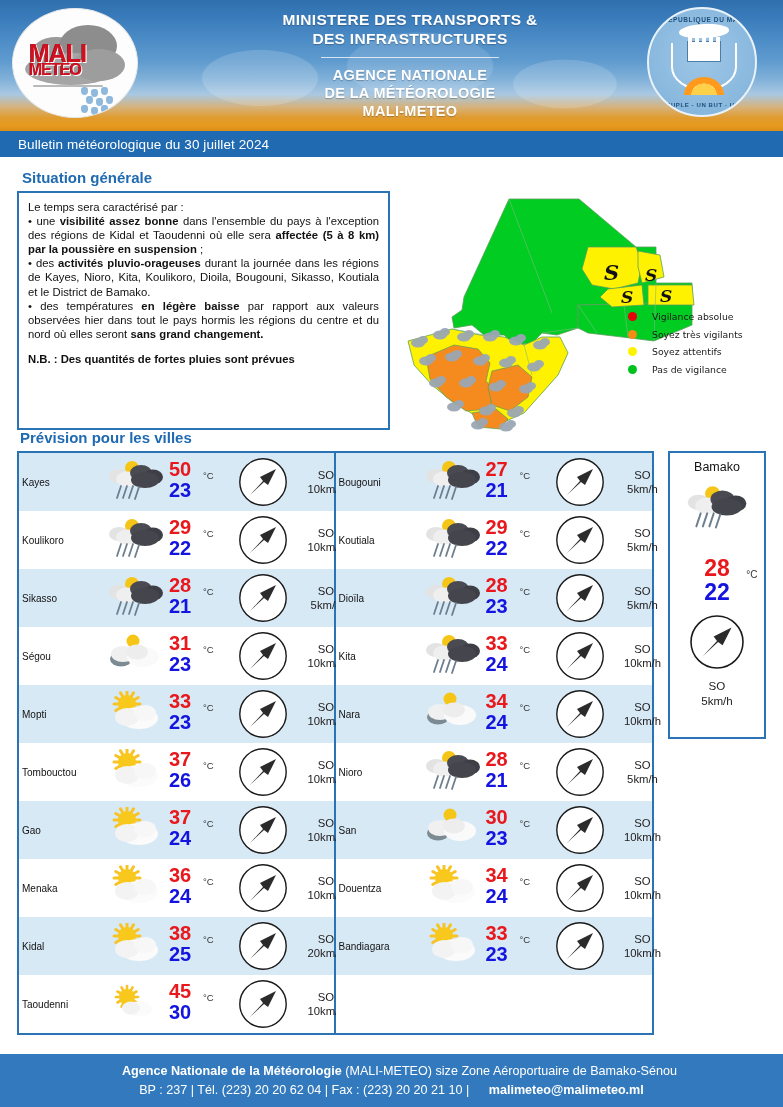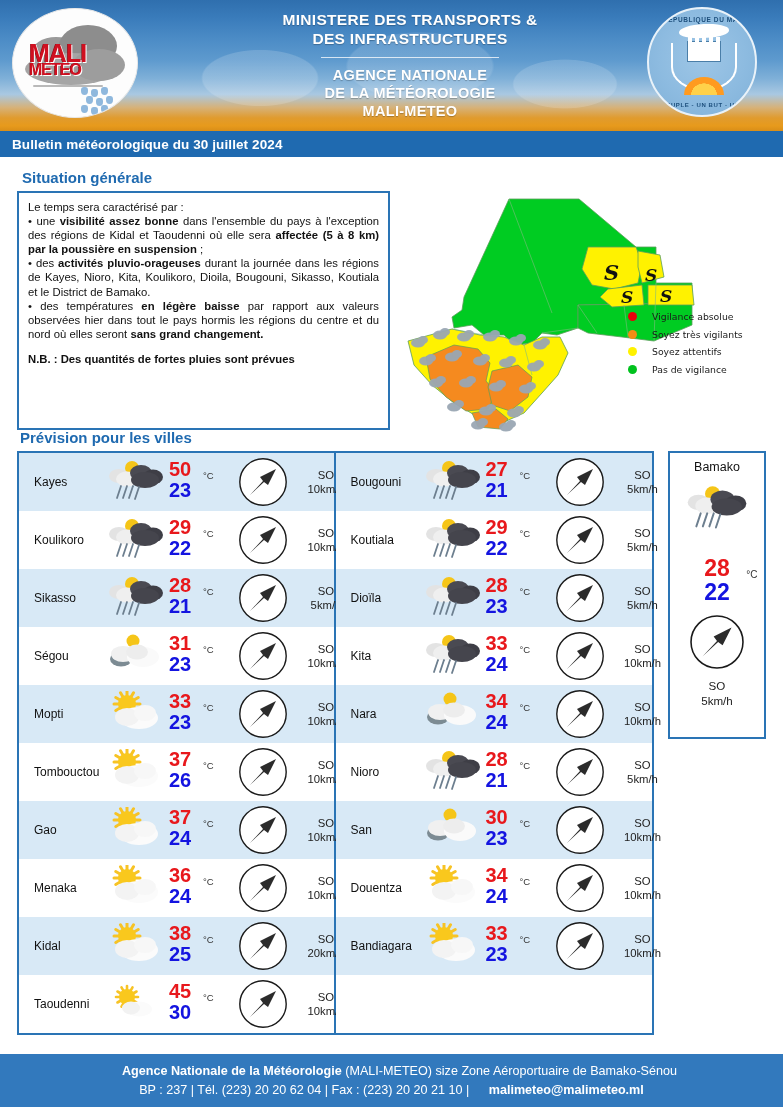--- a/index.html
+++ b/index.html
@@ -110,22 +110,22 @@
   }
   .la-sun {
     position: absolute; left: 35px; bottom: 20px; width: 40px; height: 18px;
     background: radial-gradient(ellipse at 50% 100%, #ffd14a 0 45%, #ff9a1f 46% 100%);
     border-radius: 50% 50% 0 0 / 100% 100% 0 0;
   }
 
   
   .bulletin-bar {
     width: 783px; height: 26px; background: #1f6ab0;
-    color: #ffffff; font-size: 13.5px; font-weight: bold;
-    display: flex; align-items: center; padding-left: 12px;
+    color: #ffffff; font-size: 13.5px; font-weight: normal;
+    display: flex; align-items: center; padding-left: 18px;
     letter-spacing: .1px;
   }
 
   
   .body-wrap { position: relative; width: 783px; height: 897px; background:#fff; }
 
   .sec-title {
     color: #1f6ab0; font-size: 15px; font-weight: bold;
   }
   .title-situation { position: absolute; left: 22px; top: 12px; }
@@ -162,22 +162,22 @@
   }
   .table-col { width: 50%; height: 100%; }
   .table-col.left { border-right: 2px solid #2a74b5; }
   .row {
     height: 58px; display: flex; align-items: center;
     background: #ffffff; position: relative;
   }
   .row.alt { background: #d8e9f6; }
   .row.empty { background: #ffffff; }
   .city {
-    width: 86px; flex: none; padding-left: 15px;
-    font-size: 12px; color: #111;
+    width: 86px; flex: none; padding-left: 3px;
+    font-size: 10px; color: #111;
   }
   .wicon { width: 62px; flex: none; height: 46px; position: relative; }
   .temps {
     width: 66px; flex: none; position: relative; height: 46px;
     padding-left: 2px;
   }
   .tmax { font-size: 20px; font-weight: bold; color: #e8181c; line-height: 21px; }
   .tmin { font-size: 20px; font-weight: bold; color: #1414e0; line-height: 21px; }
   .unit {
     position: absolute; left: 36px; top: 11px;

